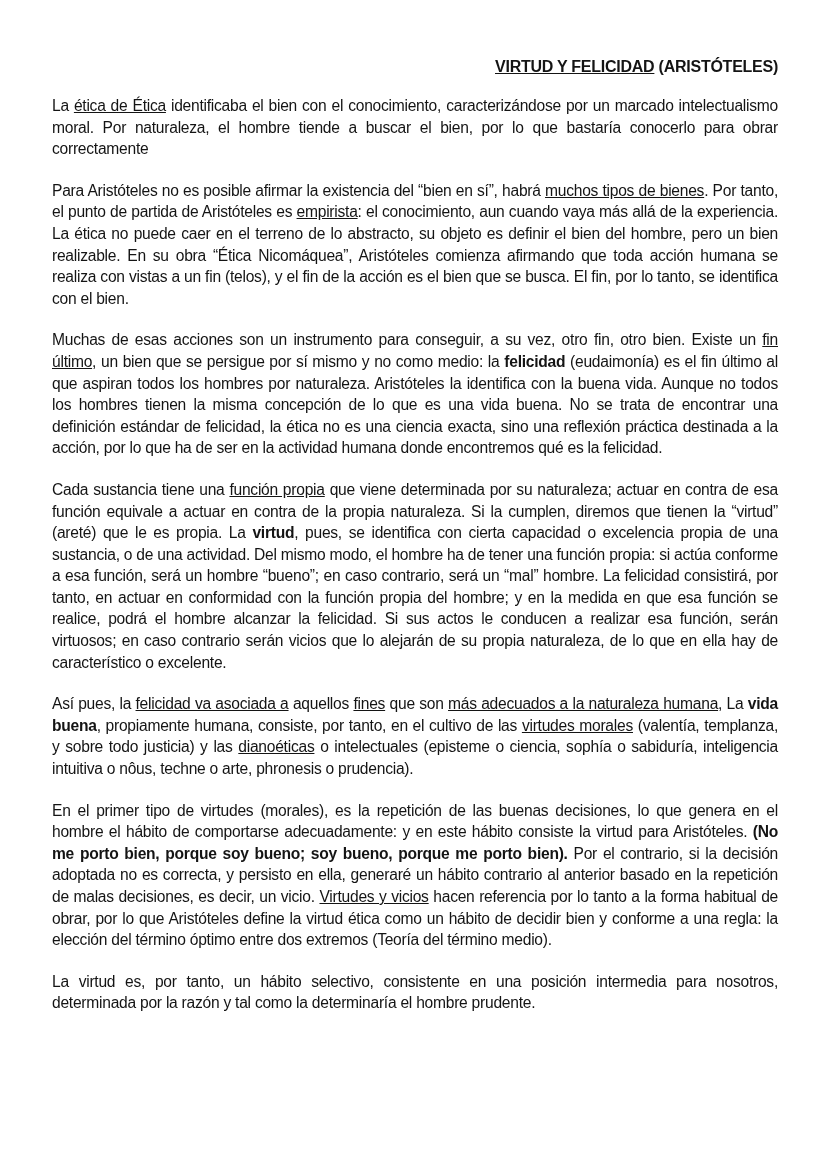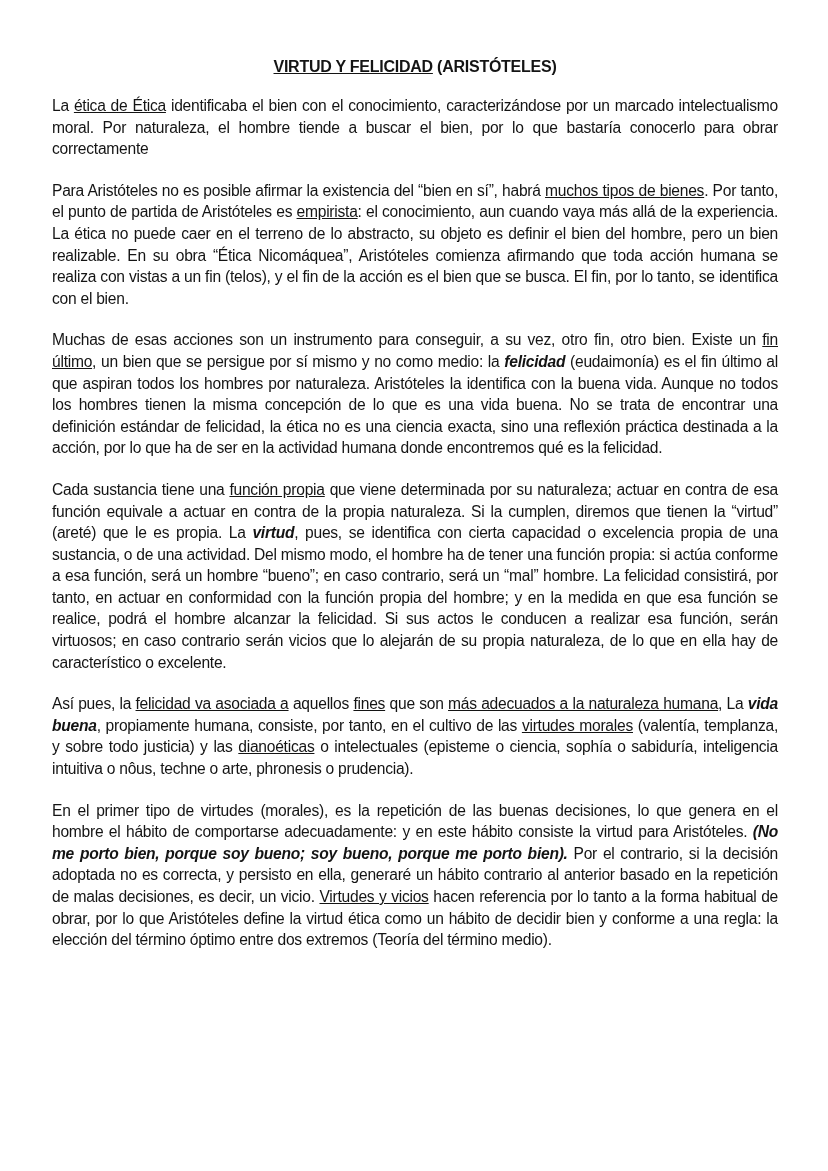--- a/index.html
+++ b/index.html
@@ -6,36 +6,37 @@
   body { width: 828px; height: 1171px; position: relative; overflow: hidden; }
   .page {
     position: absolute; left: 52px; top: 56px; width: 726px;
     font-family: "Liberation Sans", sans-serif;
     color: #141414;
     font-size: 15.6px;
     line-height: 21.6px;
     letter-spacing: -0.25px;
   }
   .title {
-    text-align: center; font-weight: bold; font-size: 16px;
+    text-align: right; font-weight: bold; font-size: 16px;
     margin: 0 0 17px 0; line-height: 22px;
   }
   .title .u { text-decoration: underline; }
   p { margin: 0 0 20px 0; text-align: justify; }
   .u { text-decoration: underline; }
-  .b { font-weight: bold; font-style: italic; }
+  .b { font-weight: bold; }
 </style>
 </head>
 <body>
 
 <div class="page">
   <div class="title">
     <span class="u">VIRTUD Y FELICIDAD</span><span> (ARISTÓTELES)</span>
   </div>
   <div id="paragraphs">
       <p><span>La </span><span class="u">ética de Ética</span><span> identificaba el bien con el conocimiento, caracterizándose por un marcado intelectualismo moral. Por naturaleza, el hombre tiende a buscar el bien, por lo que bastaría conocerlo para obrar correctamente</span></p>
       <p><span>Para Aristóteles no es posible afirmar la existencia del “bien en sí”, habrá </span><span class="u">muchos tipos de bienes</span><span>. Por tanto, el punto de partida de Aristóteles es </span><span class="u">empirista</span><span>: el conocimiento, aun cuando vaya más allá de la experiencia. La ética no puede caer en el terreno de lo abstracto, su objeto es definir el bien del hombre, pero un bien realizable. En su obra “Ética Nicomáquea”, Aristóteles comienza afirmando que toda acción humana se realiza con vistas a un fin (telos), y el fin de la acción es el bien que se busca. El fin, por lo tanto, se identifica con el bien.</span></p>
       <p><span>Muchas de esas acciones son un instrumento para conseguir, a su vez, otro fin, otro bien. Existe un </span><span class="u">fin último</span><span>, un bien que se persigue por sí mismo y no como medio: la </span><span class="b">felicidad</span><span> (eudaimonía) es el fin último al que aspiran todos los hombres por naturaleza. Aristóteles la identifica con la buena vida. Aunque no todos los hombres tienen la misma concepción de lo que es una vida buena. No se trata de encontrar una definición estándar de felicidad, la ética no es una ciencia exacta, sino una reflexión práctica destinada a la acción, por lo que ha de ser en la actividad humana donde encontremos qué es la felicidad.</span></p>
       <p><span>Cada sustancia tiene una </span><span class="u">función propia</span><span> que viene determinada por su naturaleza; actuar en contra de esa función equivale a actuar en contra de la propia naturaleza. Si la cumplen, diremos que tienen la “virtud” (areté) que le es propia. La </span><span class="b">virtud</span><span>, pues, se identifica con cierta capacidad o excelencia propia de una sustancia, o de una actividad. Del mismo modo, el hombre ha de tener una función propia: si actúa conforme a esa función, será un hombre “bueno”; en caso contrario, será un “mal” hombre. La felicidad consistirá, por tanto, en actuar en conformidad con la función propia del hombre; y en la medida en que esa función se realice, podrá el hombre alcanzar la felicidad. Si sus actos le conducen a realizar esa función, serán virtuosos; en caso contrario serán vicios que lo alejarán de su propia naturaleza, de lo que en ella hay de característico o excelente.</span></p>
       <p><span>Así pues, la </span><span class="u">felicidad va asociada a</span><span> aquellos </span><span class="u">fines</span><span> que son </span><span class="u">más adecuados a la naturaleza humana</span><span>, La </span><span class="b">vida buena</span><span>, propiamente humana, consiste, por tanto, en el cultivo de las </span><span class="u">virtudes morales</span><span> (valentía, templanza, y sobre todo justicia) y las </span><span class="u">dianoéticas</span><span> o intelectuales (episteme o ciencia, sophía o sabiduría, inteligencia intuitiva o nôus, techne o arte, phronesis o prudencia).</span></p>
       <p><span>En el primer tipo de virtudes (morales), es la repetición de las buenas decisiones, lo que genera en el hombre el hábito de comportarse adecuadamente: y en este hábito consiste la virtud para Aristóteles. </span><span class="b">(No me porto bien, porque soy bueno; soy bueno, porque me porto bien).</span><span> Por el contrario, si la decisión adoptada no es correcta, y persisto en ella, generaré un hábito contrario al anterior basado en la repetición de malas decisiones, es decir, un vicio. </span><span class="u">Virtudes y vicios</span><span> hacen referencia por lo tanto a la forma habitual de obrar, por lo que Aristóteles define la virtud ética como un hábito de decidir bien y conforme a una regla: la elección del término óptimo entre dos extremos (Teoría del término medio).</span></p>
+      <p><span>La virtud es, por tanto, un hábito selectivo, consistente en una posición intermedia para nosotros, determinada por la razón y tal como la determinaría el hombre prudente.</span></p>
     </div>
 </div>
 
 </body></html>

